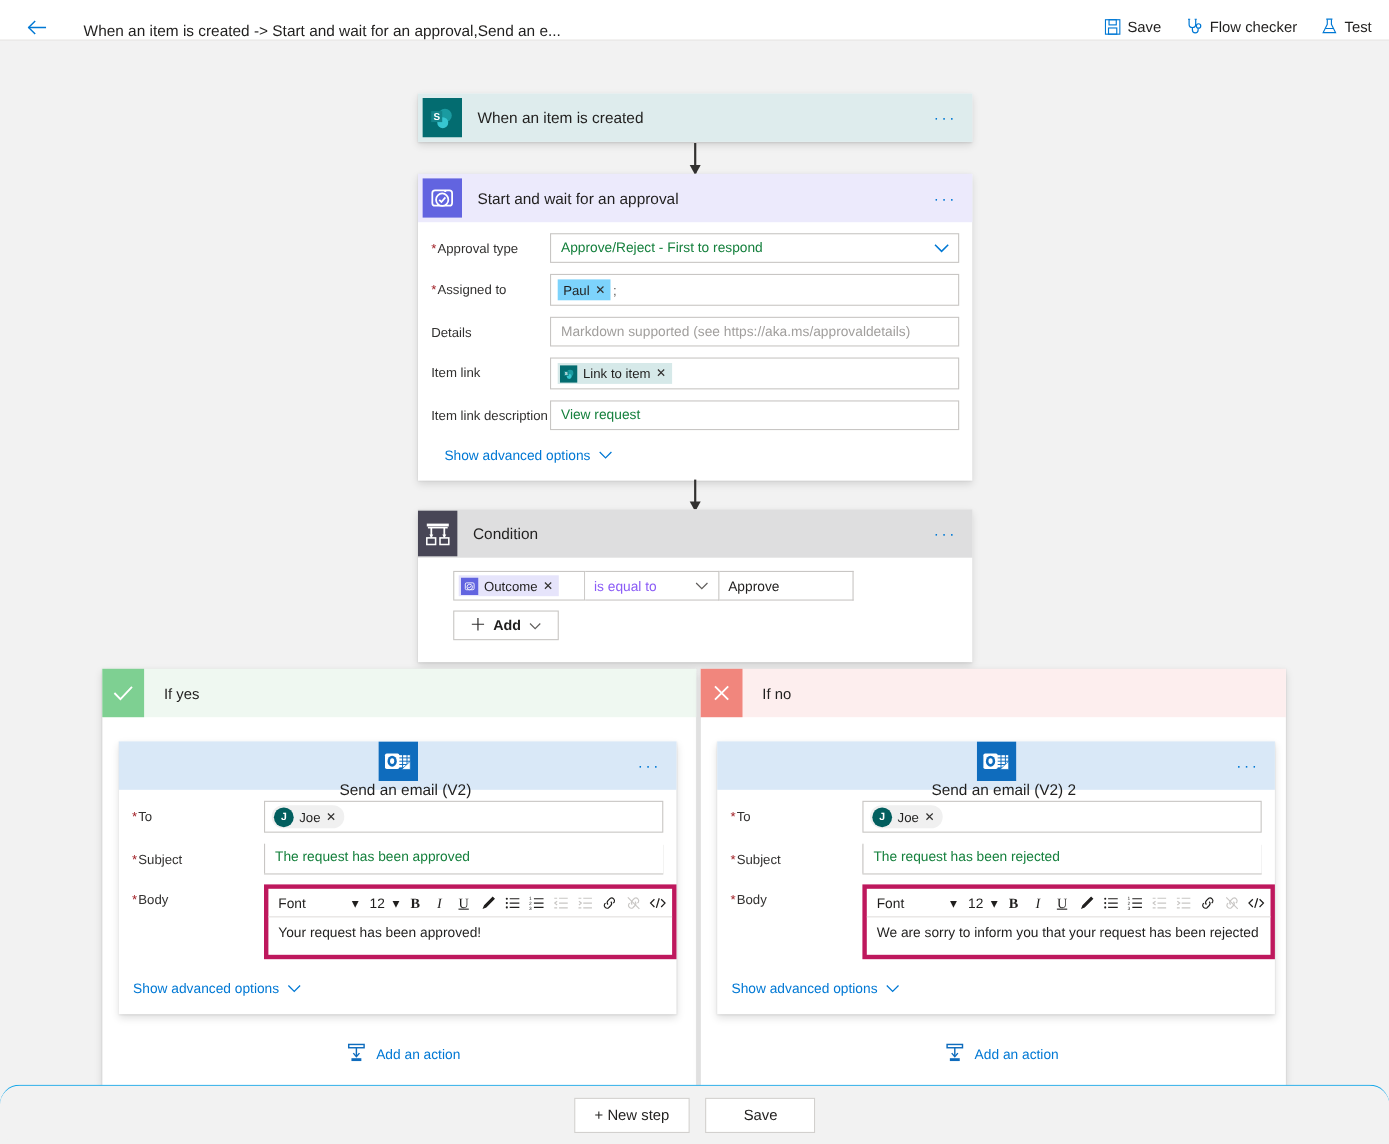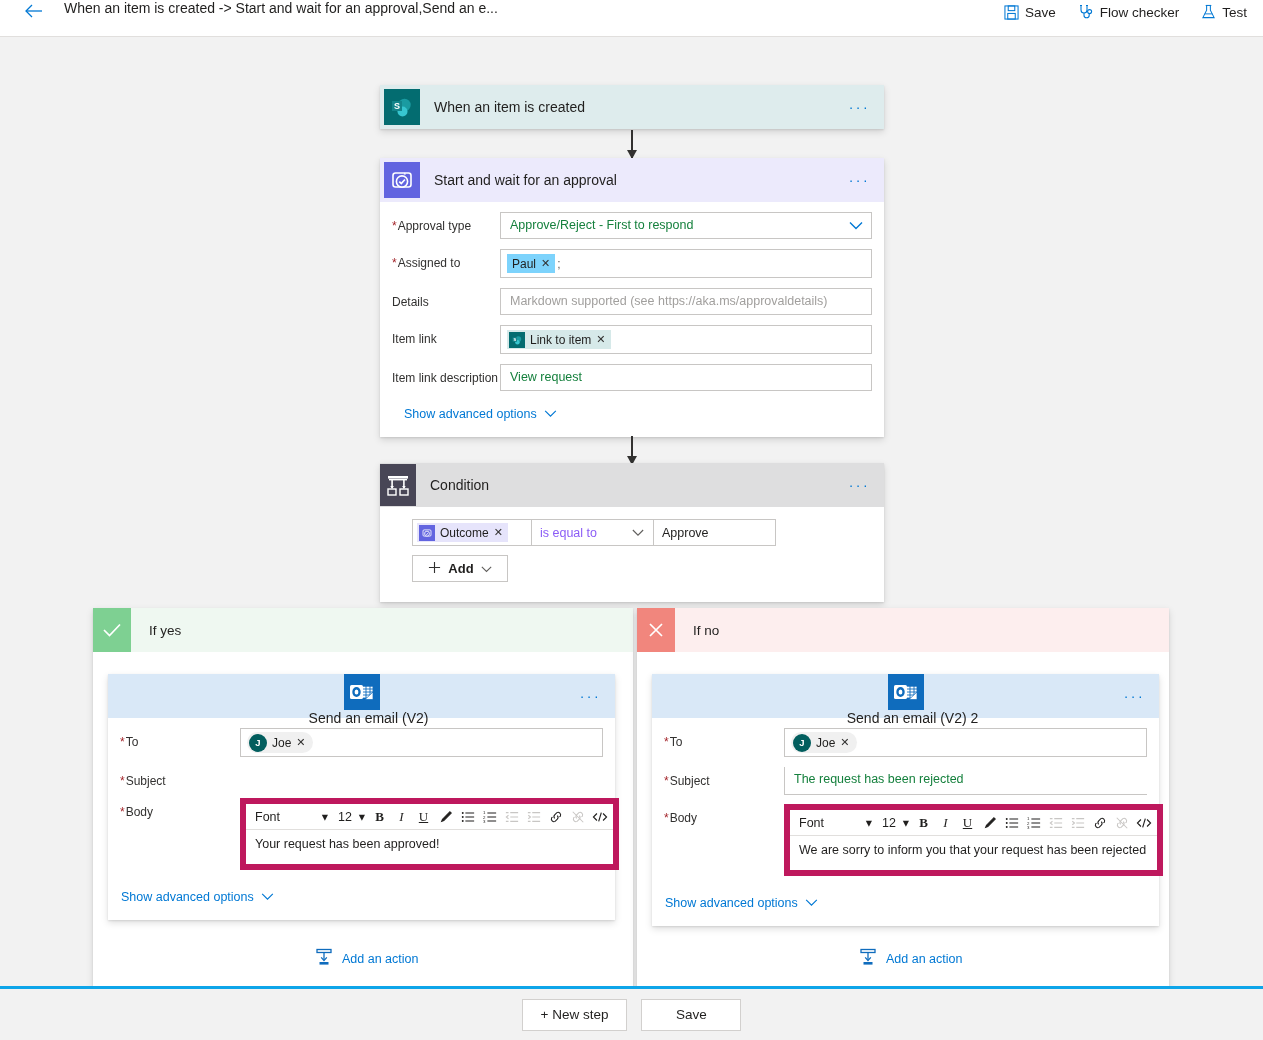--- a/index.html
+++ b/index.html
@@ -13,23 +13,24 @@
     color: #323130;
     overflow: hidden;
     position: relative;
   }
 
   
   .topbar {
     height: 37px;
     background: #ffffff;
     border-bottom: 1px solid #e1dfdd;
-    display: flex; align-items: flex-start;
+    display: flex; align-items: flex-end;
     padding: 0 14px 0 22px;
     position: relative;
+    gap: 12px;
   }
   .back-arrow {
     width: 22px; height: 22px;
     display: flex; align-items: center; justify-content: center;
     cursor: pointer; flex: 0 0 auto;
   }
   .flow-title {
     margin-left: 20px;
     font-size: 14px;
     color: #201f1e;
@@ -247,21 +248,21 @@
   .branch-label { margin-left: 18px; font-size: 13.5px; color: #201f1e; }
 
   
   .email-card {
     position: absolute;
     background: #fff;
     box-shadow: 0 0.6px 1.8px rgba(0,0,0,.10), 0 3.2px 7.2px rgba(0,0,0,.13);
   }
 
   
-  .rte { border: 6px solid #be185d; background: #fff; }
+  .rte { border: 4px solid #be185d; background: #fff; }
   .rte-toolbar {
     height: 26px;
     display: flex; align-items: center;
     border-bottom: 1px solid #e1dfdd;
     padding: 0 3px;
     gap: 1px;
   }
   .rte-font {
     width: 84px; display: flex; align-items: center;
     justify-content: space-between;
@@ -295,21 +296,22 @@
   }
 
   
   .footer {
     position: absolute;
     left: 0; bottom: 0;
     width: 1263px; height: 54px;
     display: flex; align-items: center; justify-content: center;
     gap: 14px;
     background: #f2f2f2;
-    border-top: 3px solid #0ea5e9;
+    border-top: 1px solid #0ea5e9;
+    border-radius: 18px;
   }
   .fbtn {
     min-width: 100px; height: 32px;
     border: 1px solid #d2d0ce;
     background: #fff;
     font-size: 13.5px; color: #201f1e;
     font-family: inherit;
     cursor: pointer;
     padding: 0 18px;
   }
@@ -580,20 +582,23 @@
                 <span class="x">✕</span>
               </span>
             </div>
           </div>
         </div>
 
         <div class="frow">
           <div class="flabel" style="width:120px; flex:0 0 120px;">
             <span class="req">*</span><span>Subject</span>
           </div>
+          <div class="fctl">
+            <div class="inp tall" style="border-top:none;border-right:none;border-bottom:none;border-left:1px solid #c8c6c4;box-shadow:0 1px 0 #c8c6c4;">The request has been approved</div>
+          </div>
         </div>
 
         <div class="frow">
           <div class="flabel" style="width:120px; flex:0 0 120px;">
             <span class="req">*</span><span>Body</span>
           </div>
           <div class="fctl">
             <div class="rte">
               <div class="rte-toolbar">
                 <div class="rte-font">

